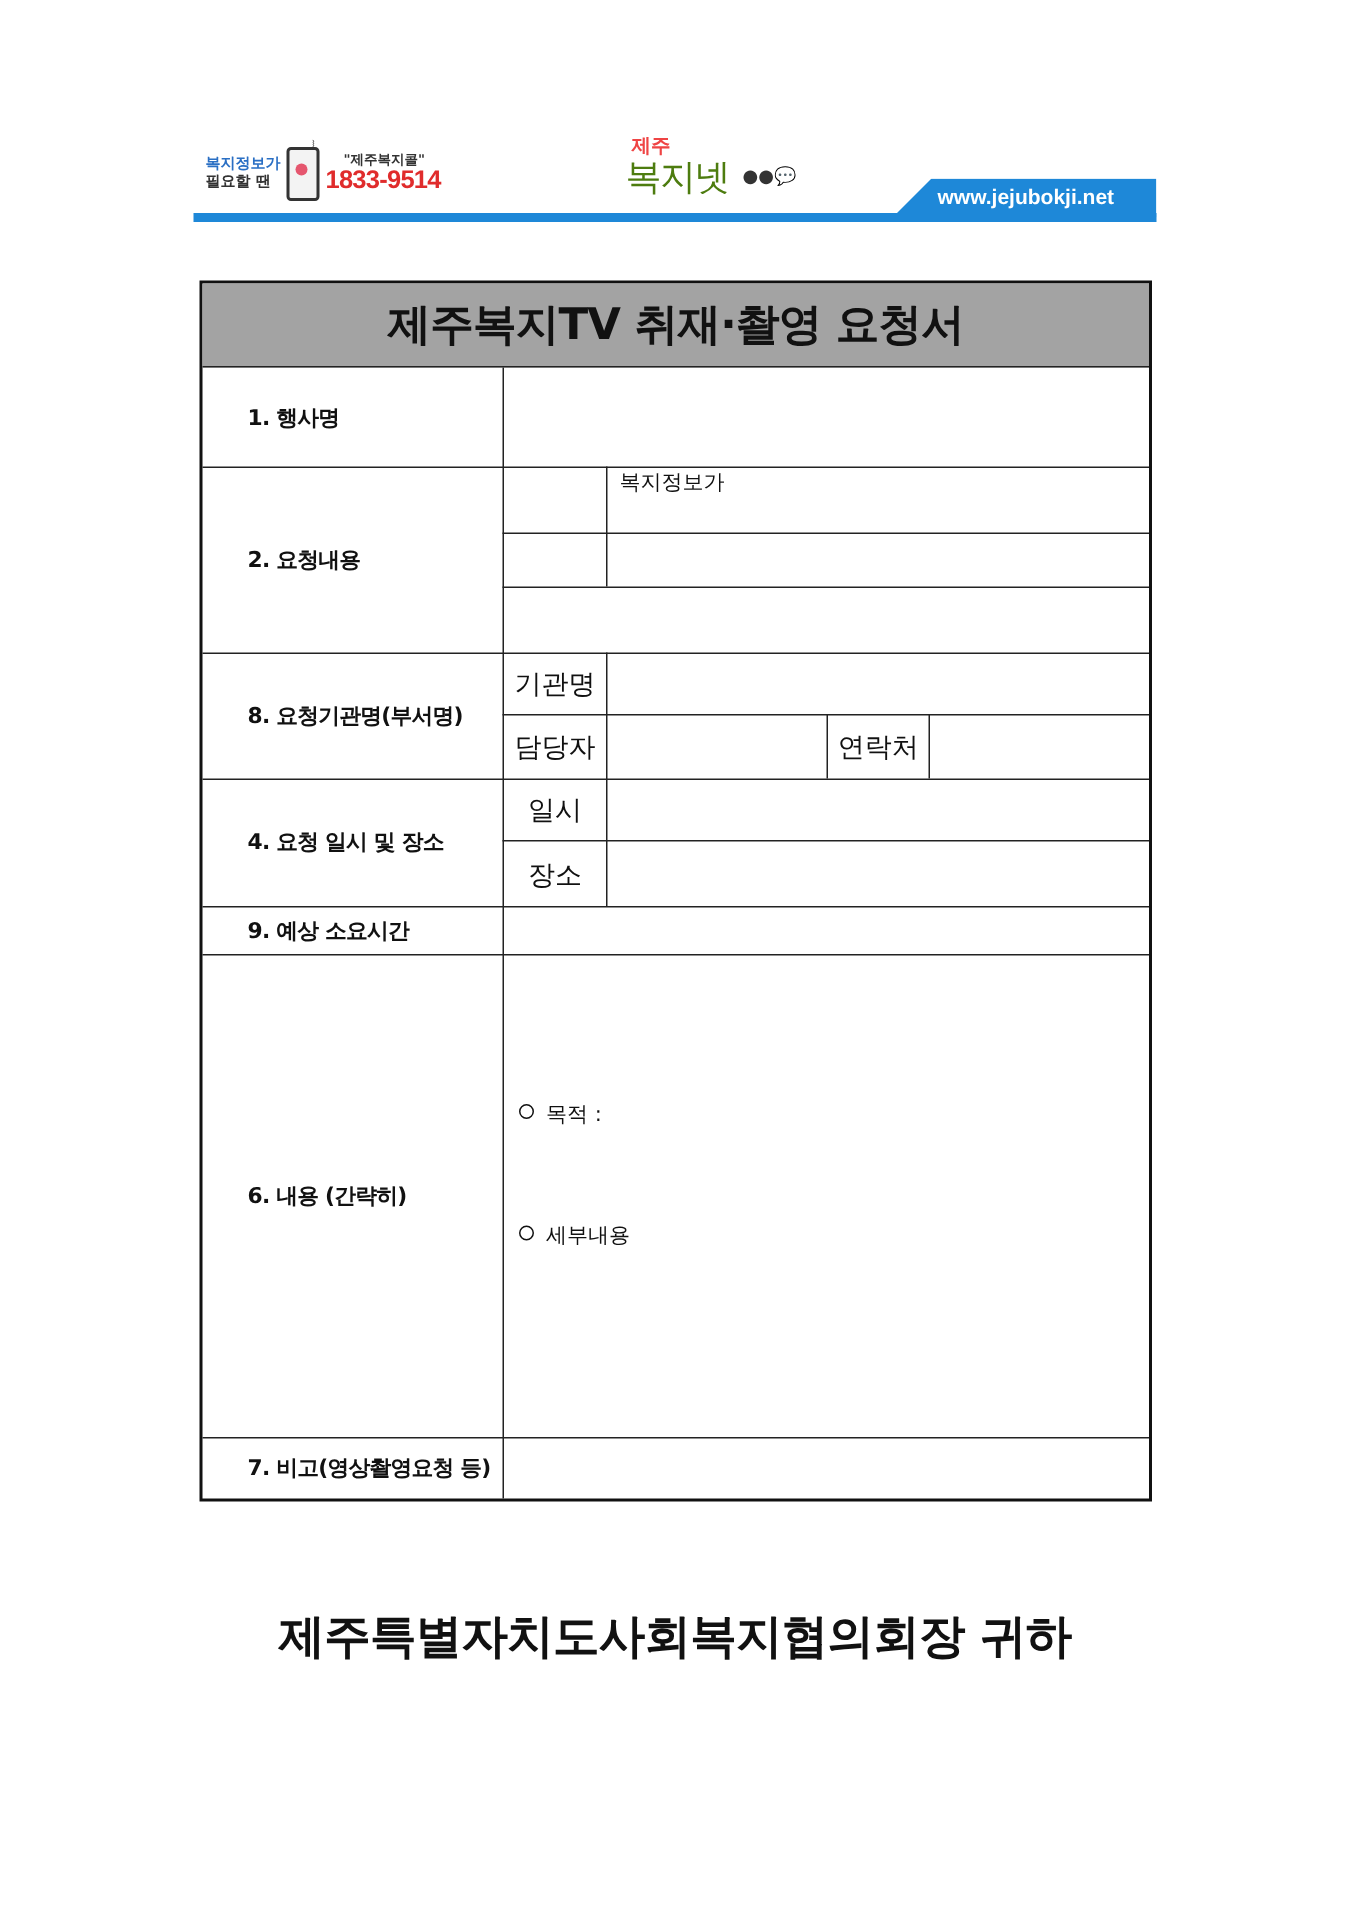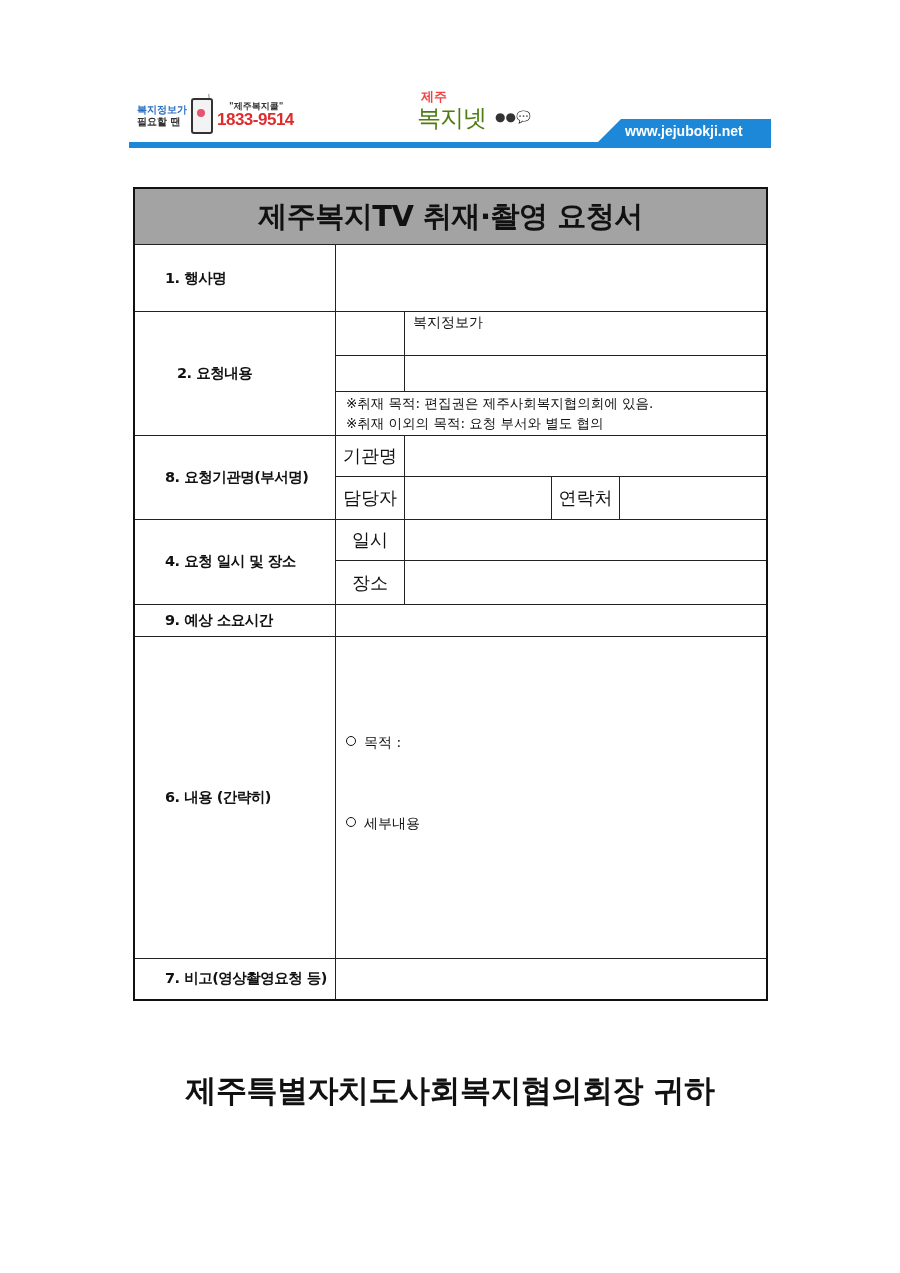--- a/index.html
+++ b/index.html
@@ -77,30 +77,26 @@
 
   <div class="vline" style="left:200px;top:56px;height:754px"></div>
   <div class="vline" style="left:269px;top:122px;height:80px"></div>
   <div class="vline" style="left:269px;top:246px;height:169px"></div>
   <div class="vline" style="left:416px;top:287px;height:43px"></div>
   <div class="vline" style="left:484px;top:287px;height:43px"></div>
 
   <div class="cell label" style="left:0;top:56px;width:200px;height:66px">1. 행사명</div>
   <div class="cell" style="left:201px;top:57px;width:430px;height:65px"></div>
 
-  <div class="cell label" style="left:12px;top:122px;width:200px;height:124px">2. 요청내용</div>
+  <div class="cell label" style="left:0;top:122px;width:200px;height:124px">2. 요청내용</div>
   <div class="cell" style="left:201px;top:123px;width:68px;height:43px"></div>
   <div class="cell" style="left:270px;top:123px;width:361px;height:43px;display:block;padding:0 0 0 8px;line-height:21px;font-size:14px">
     <div>복지정보가</div>
   </div>
   <div class="cell" style="left:201px;top:167px;width:68px;height:35px"></div>
-  <div class="cell note" style="left:201px;top:204px;width:430px;height:42px">
-    <div>※취재 목적: 편집권은 제주사회복지협의회에 있음.</div>
-    <div>※취재 이외의 목적: 요청 부서와 별도 협의</div>
-  </div>
 
   <div class="cell label" style="left:0;top:246px;width:200px;height:84px">8. 요청기관명(부서명)</div>
   <div class="cell sub" style="left:201px;top:247px;width:68px;height:40px">기관명</div>
   <div class="cell" style="left:270px;top:247px;width:361px;height:40px"></div>
   <div class="cell sub" style="left:201px;top:288px;width:68px;height:42px">담당자</div>
   <div class="cell" style="left:270px;top:288px;width:146px;height:42px"></div>
   <div class="cell sub" style="left:417px;top:288px;width:67px;height:42px">연락처</div>
   <div class="cell" style="left:485px;top:288px;width:146px;height:42px"></div>
 
   <div class="cell label" style="left:0;top:330px;width:200px;height:85px">4. 요청 일시 및 장소</div>

